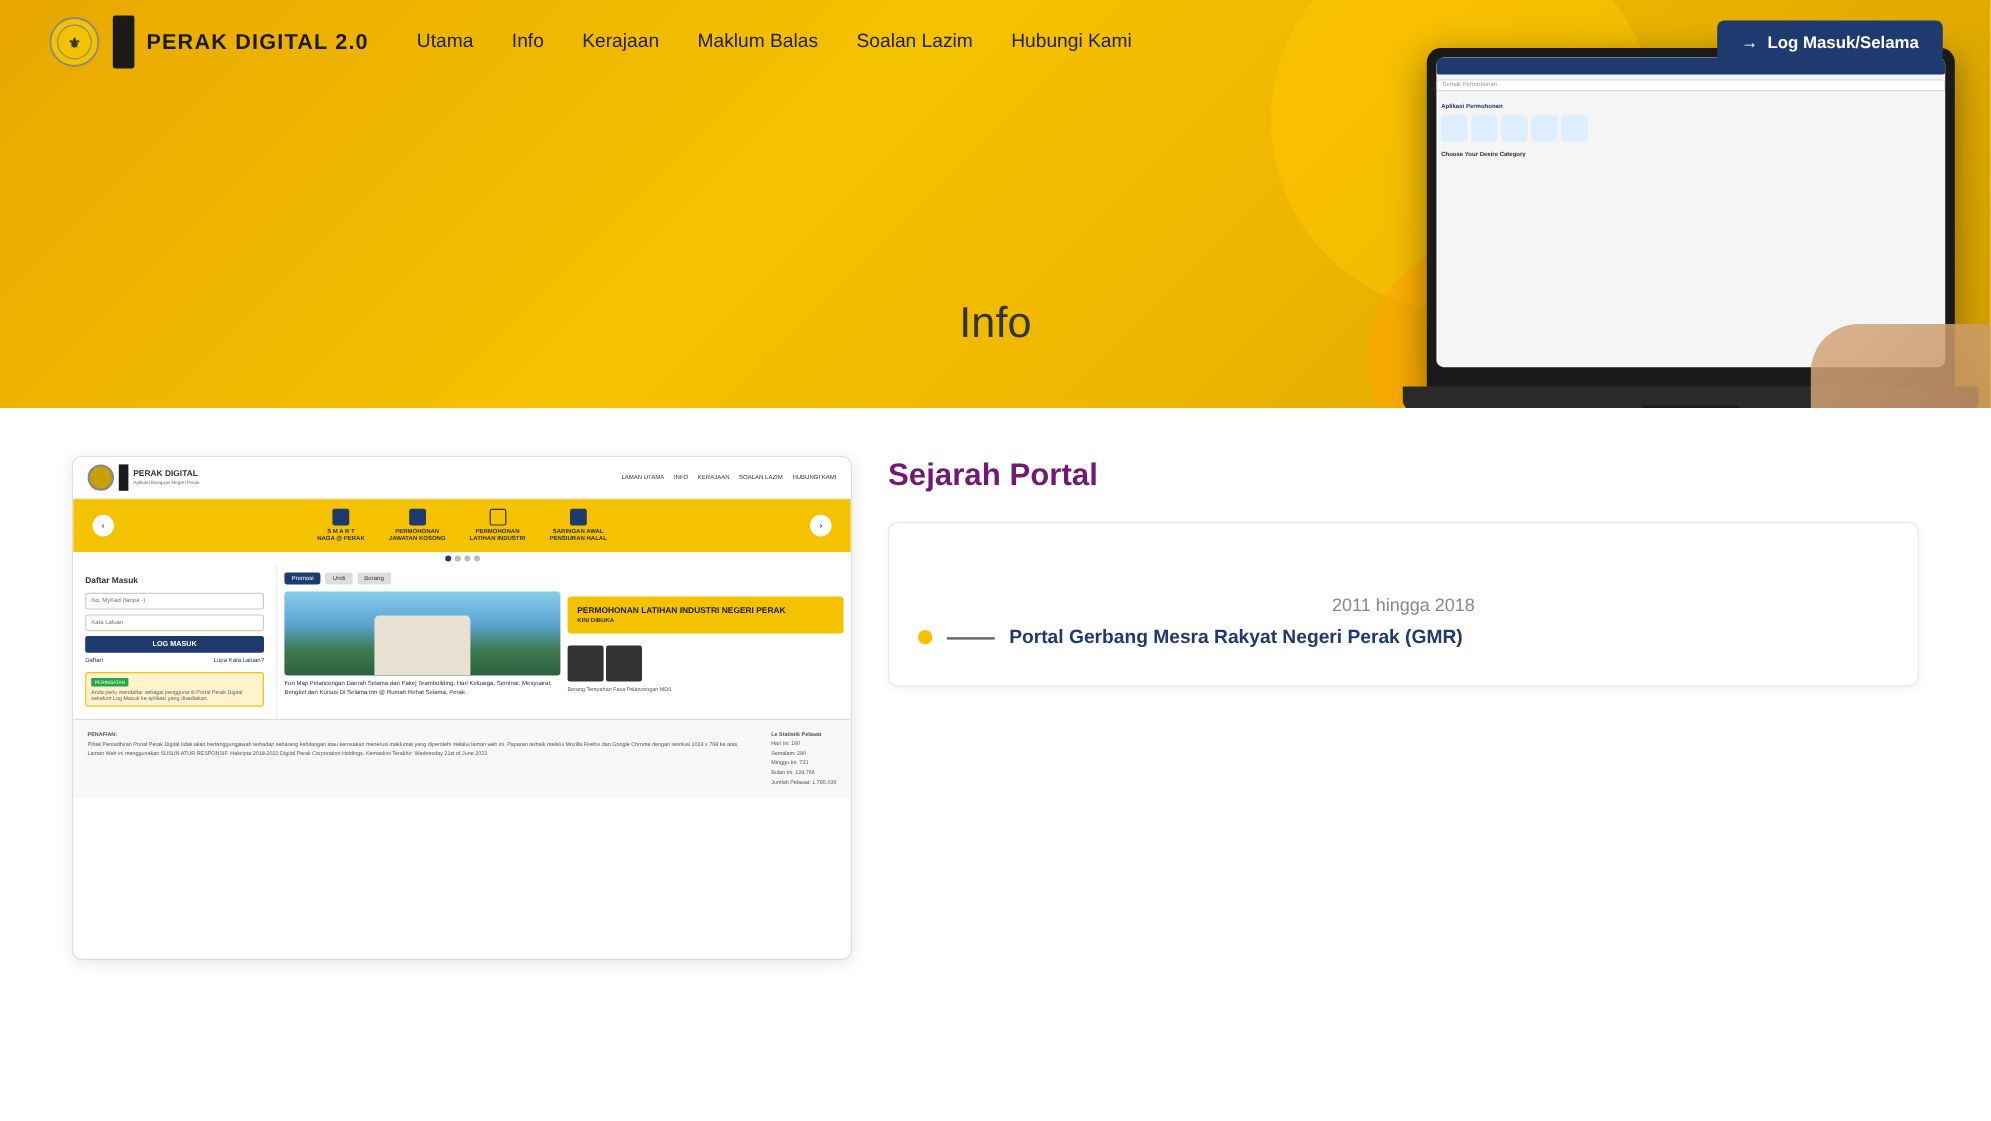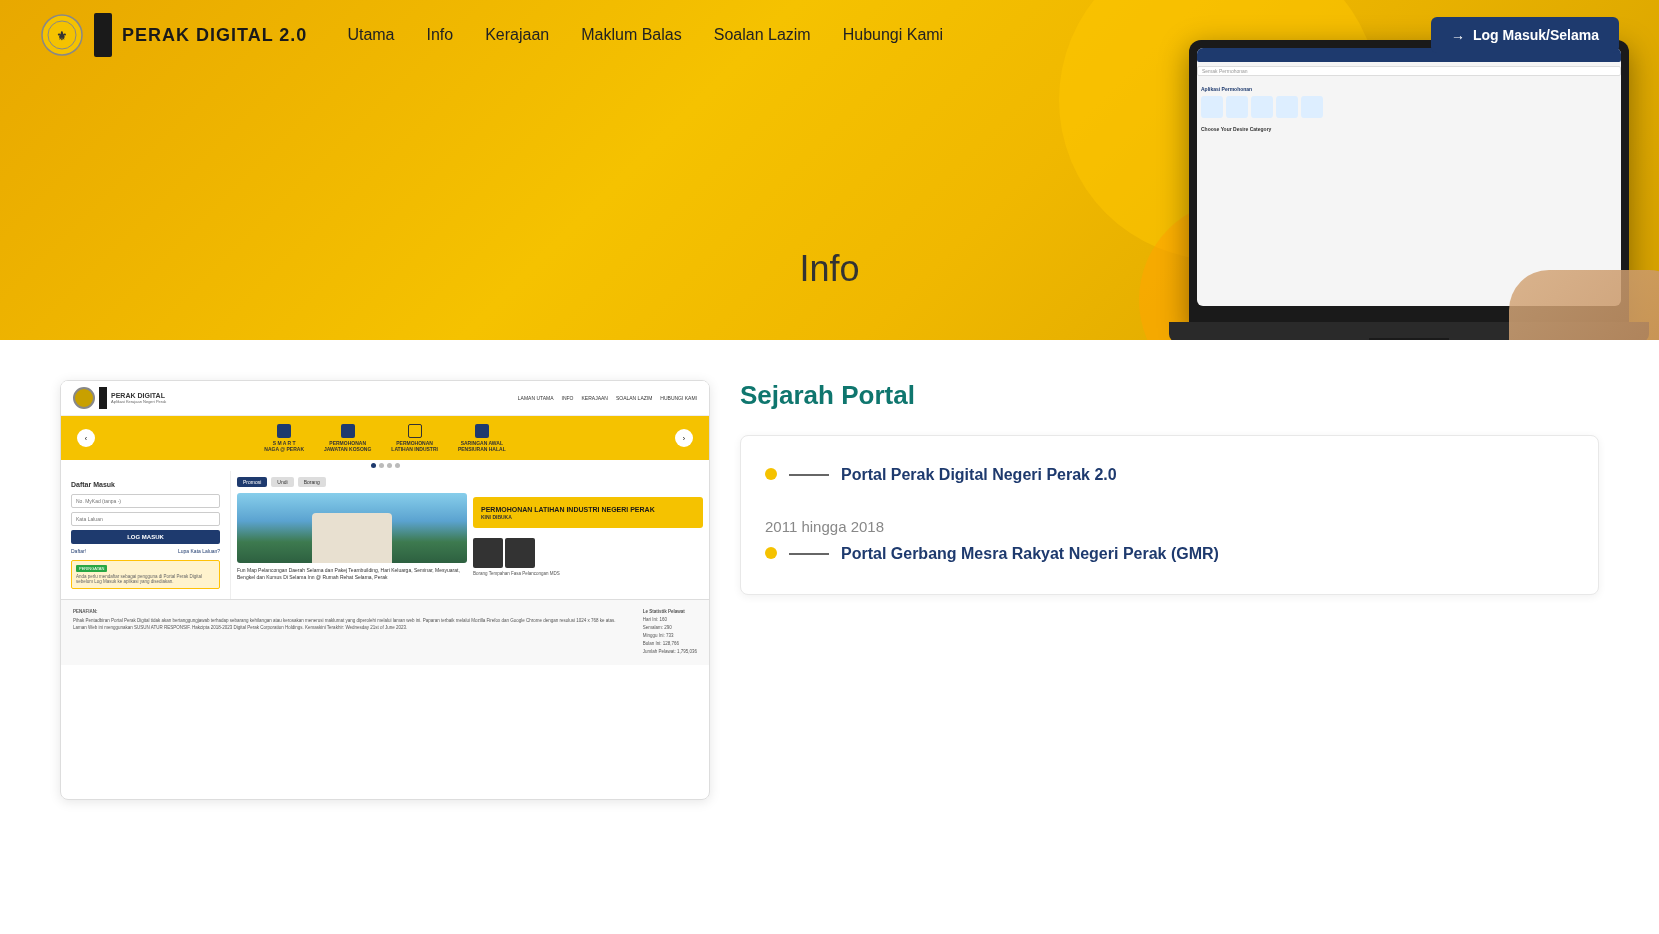--- a/index.html
+++ b/index.html
@@ -426,37 +426,38 @@
       line-height: 1.8;
     }
 
     
     .history-panel {
       flex: 1;
     }
     .history-title {
       font-size: 26px;
       font-weight: 700;
-      color: #0f766e;
+      color: #701a75;
       margin-bottom: 24px;
     }
     .history-card {
       background: #fff;
       border: 1px solid #e8e8e8;
       border-radius: 8px;
       padding: 28px 24px;
       box-shadow: 0 2px 8px rgba(0,0,0,0.06);
     }
     .history-item {
       position: relative;
       padding-left: 0;
       margin-bottom: 32px;
     }
     .history-item:last-child {
       margin-bottom: 0;
+      text-align: center;
     }
     .history-year {
       font-size: 15px;
       color: #888;
       margin-bottom: 8px;
     }
     .history-row {
       display: flex;
       align-items: flex-start;
       gap: 12px;
@@ -720,25 +721,20 @@
       </div>
 
     </div>
   </div>
 
   <div class="history-panel">
     <h2 class="history-title">Sejarah Portal</h2>
     <div class="history-card">
 
       <div class="history-item">
-        <div class="history-row">
-          <div class="history-dot"></div>
-          <div class="history-line"></div>
-          <a class="history-link">Portal Perak Digital Negeri Perak 2.0</a>
-        </div>
       </div>
 
       <div class="history-item">
       </div>
 
       <div class="history-item">
         <div class="history-year">2011 hingga 2018</div>
         <div class="history-row">
           <div class="history-dot"></div>
           <div class="history-line"></div>

